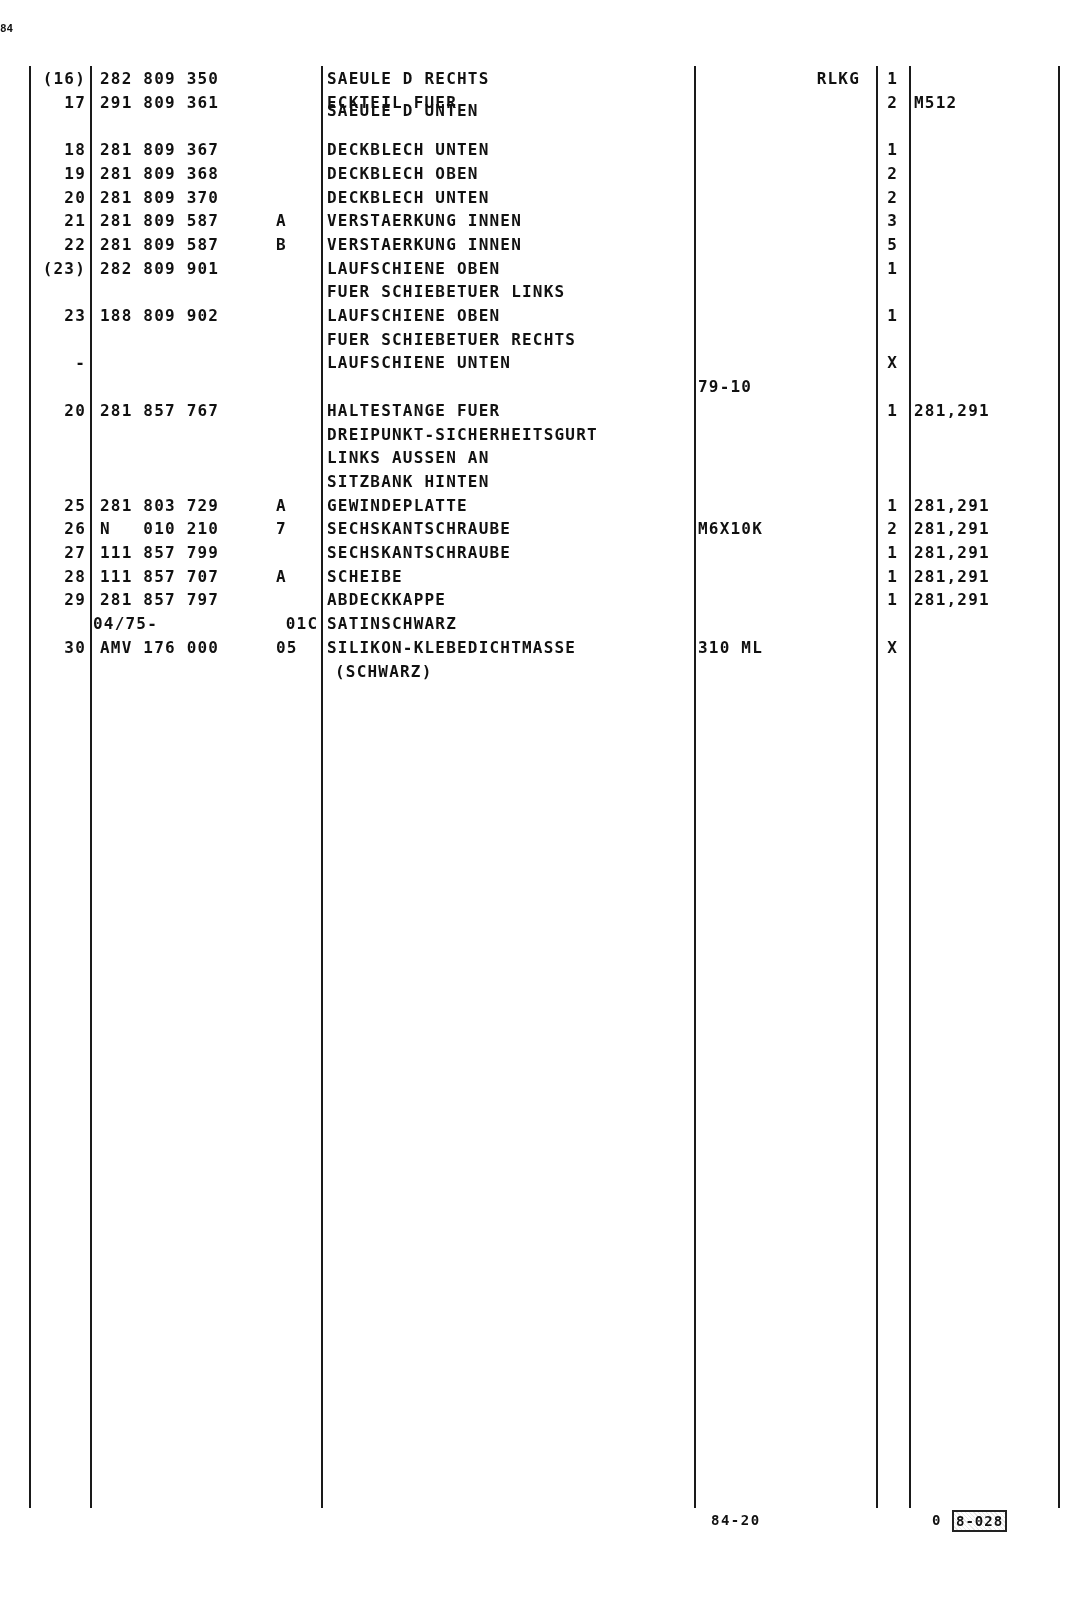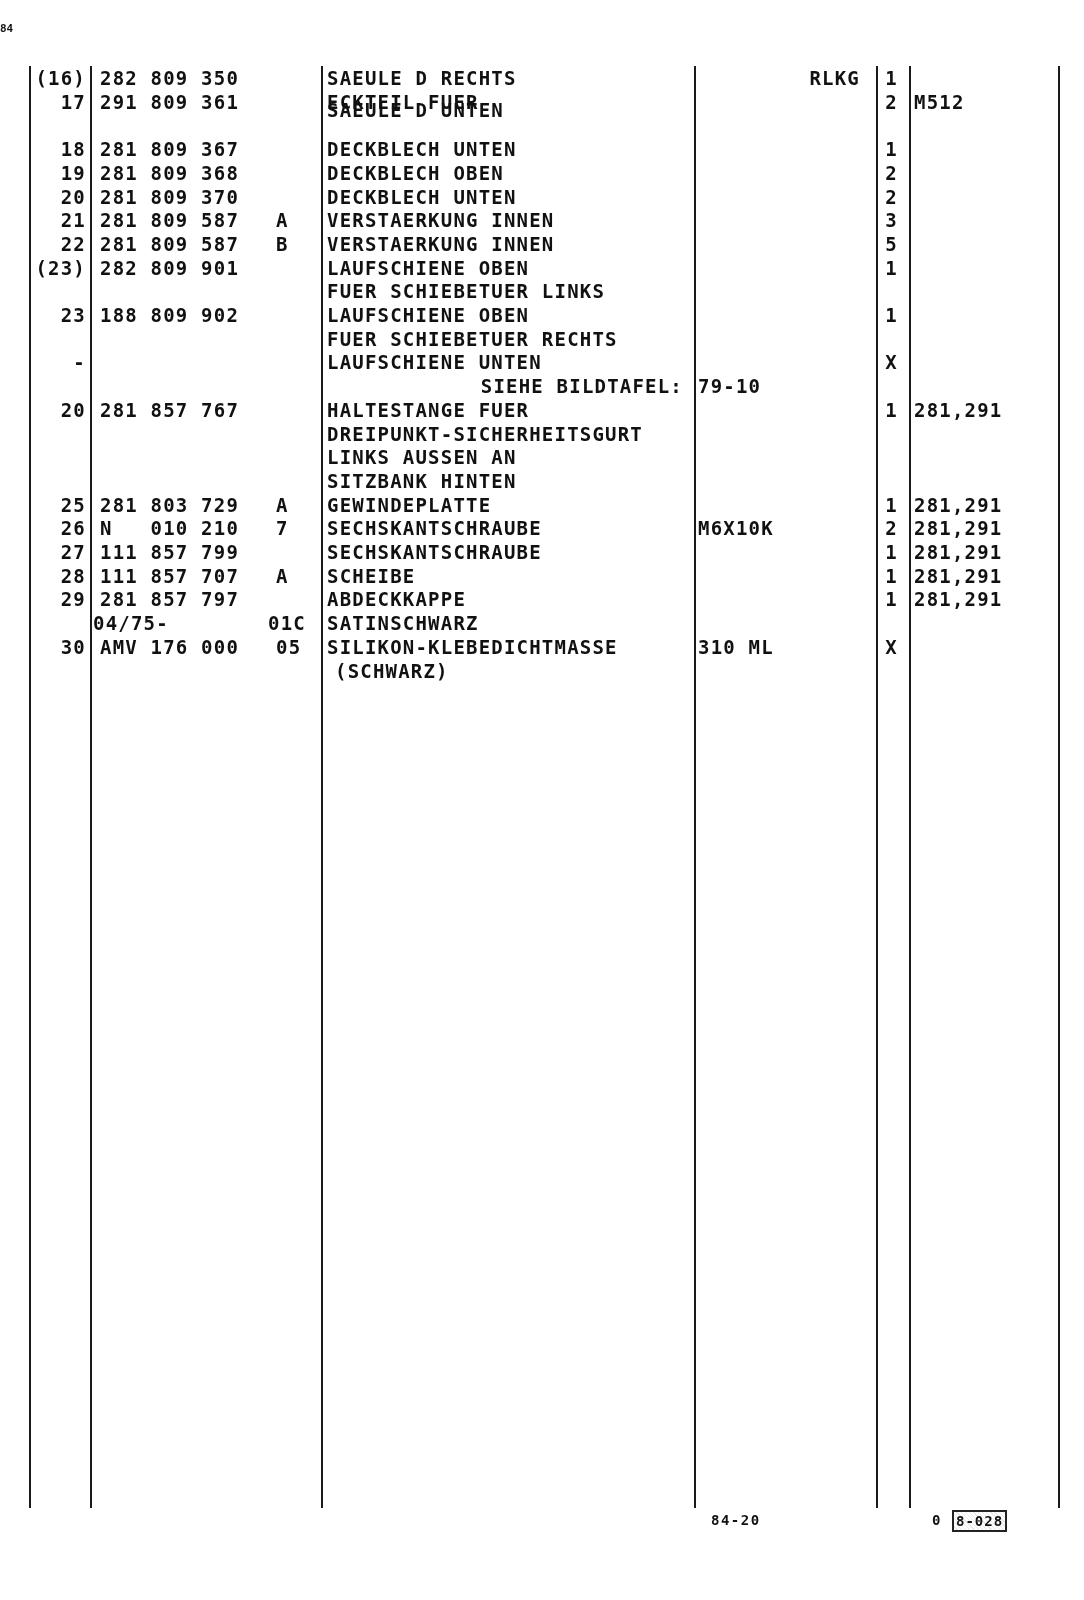--- a/index.html
+++ b/index.html
@@ -5,30 +5,30 @@
   html, body { margin: 0; padding: 0; background: #ffffff; }
   body {
     width: 1084px; height: 1600px; position: relative; overflow: hidden;
     font-family: "DejaVu Sans Mono", "Liberation Mono", monospace;
     color: #111111;
   }
   .page-no { position: absolute; left: 0px; top: 22px; font-size: 11px; font-weight: bold; letter-spacing: 0px; }
   .vline { position: absolute; width: 2px; background: #1a1a1a; }
   .row {
     position: absolute; left: 0; height: 23.7px; width: 1084px;
-    font-size: 19px; font-weight: bold; line-height: 23.7px; white-space: pre;
+    font-size: 16px; font-weight: bold; line-height: 23.7px; white-space: pre;
     letter-spacing: 1.2px;
   }
   .row span { position: absolute; top: 0; }
   .c-pos { width: 56px; left: 30px; text-align: right; }
   .c-part { left: 100px; width: 216px; text-align: left; }
   .c-part .n { position: absolute; left: 0; }
   .c-part .suffix { position: absolute; left: 176px; }
   .c-date { left: 93px; }
-  .c-code { left: 268px; width: 52px; text-align: left; }
+  .c-code { left: 276px; width: 52px; text-align: center; }
   .c-desc { left: 327px; }
   .c-desc-right { left: 327px; width: 356px; text-align: right; }
   .c-spec { left: 698px; }
   .c-note { left: 700px; width: 160px; text-align: right; }
   .c-qty { left: 878px; width: 20px; text-align: right; }
   .c-model { left: 914px; }
   .footer-ref { position: absolute; top: 1512px; left: 711px; font-size: 14px; font-weight: bold; letter-spacing: 1.5px; }
   .footer-zero { position: absolute; top: 1512px; left: 932px; font-size: 14px; font-weight: bold; }
   .footer-code {
     position: absolute; top: 1510px; left: 952px; font-size: 14px; font-weight: bold;
@@ -56,21 +56,21 @@
     <div class="row" style="top: 138.1px;"><span class="c-pos">18</span><span class="c-part"><span class="n">281 809 367</span><span class="suffix"></span></span><span class="c-desc">DECKBLECH UNTEN</span><span class="c-spec"></span><span class="c-note"></span><span class="c-qty">1</span><span class="c-model"></span></div>
     <div class="row" style="top: 161.8px;"><span class="c-pos">19</span><span class="c-part"><span class="n">281 809 368</span><span class="suffix"></span></span><span class="c-desc">DECKBLECH OBEN</span><span class="c-spec"></span><span class="c-note"></span><span class="c-qty">2</span><span class="c-model"></span></div>
     <div class="row" style="top: 185.5px;"><span class="c-pos">20</span><span class="c-part"><span class="n">281 809 370</span><span class="suffix"></span></span><span class="c-desc">DECKBLECH UNTEN</span><span class="c-spec"></span><span class="c-note"></span><span class="c-qty">2</span><span class="c-model"></span></div>
     <div class="row" style="top: 209.2px;"><span class="c-pos">21</span><span class="c-part"><span class="n">281 809 587</span><span class="suffix">A</span></span><span class="c-desc">VERSTAERKUNG INNEN</span><span class="c-spec"></span><span class="c-note"></span><span class="c-qty">3</span><span class="c-model"></span></div>
     <div class="row" style="top: 232.9px;"><span class="c-pos">22</span><span class="c-part"><span class="n">281 809 587</span><span class="suffix">B</span></span><span class="c-desc">VERSTAERKUNG INNEN</span><span class="c-spec"></span><span class="c-note"></span><span class="c-qty">5</span><span class="c-model"></span></div>
     <div class="row" style="top: 256.6px;"><span class="c-pos">(23)</span><span class="c-part"><span class="n">282 809 901</span><span class="suffix"></span></span><span class="c-desc">LAUFSCHIENE OBEN</span><span class="c-spec"></span><span class="c-note"></span><span class="c-qty">1</span><span class="c-model"></span></div>
     <div class="row" style="top: 280.3px;"><span class="c-pos"></span><span class="c-part"><span class="n"></span><span class="suffix"></span></span><span class="c-desc">FUER SCHIEBETUER LINKS</span><span class="c-spec"></span><span class="c-note"></span><span class="c-qty"></span><span class="c-model"></span></div>
     <div class="row" style="top: 304px;"><span class="c-pos">23</span><span class="c-part"><span class="n">188 809 902</span><span class="suffix"></span></span><span class="c-desc">LAUFSCHIENE OBEN</span><span class="c-spec"></span><span class="c-note"></span><span class="c-qty">1</span><span class="c-model"></span></div>
     <div class="row" style="top: 327.7px;"><span class="c-pos"></span><span class="c-part"><span class="n"></span><span class="suffix"></span></span><span class="c-desc">FUER SCHIEBETUER RECHTS</span><span class="c-spec"></span><span class="c-note"></span><span class="c-qty"></span><span class="c-model"></span></div>
     <div class="row" style="top: 351.4px;"><span class="c-pos">-</span><span class="c-part"><span class="n"></span><span class="suffix"></span></span><span class="c-desc">LAUFSCHIENE UNTEN</span><span class="c-spec"></span><span class="c-note"></span><span class="c-qty">X</span><span class="c-model"></span></div>
-    <div class="row" style="top: 375.1px;"><span class="c-pos"></span><span class="c-part"><span class="n"></span><span class="suffix"></span></span><span class="c-desc-right">SIEHE BILDTAFEL:</span><span class="c-spec">79-10</span><span class="c-note"></span><span class="c-qty"></span><span class="c-model"></span></div>
+    <div class="row" style="top: 375.1px;"><span class="c-pos"></span><span class="c-part"><span class="n"></span><span class="suffix"></span></span><span class="c-spec">79-10</span><span class="c-note"></span><span class="c-qty"></span><span class="c-model"></span></div>
     <div class="row" style="top: 398.8px;"><span class="c-pos">20</span><span class="c-part"><span class="n">281 857 767</span><span class="suffix"></span></span><span class="c-desc">HALTESTANGE FUER</span><span class="c-spec"></span><span class="c-note"></span><span class="c-qty">1</span><span class="c-model">281,291</span></div>
     <div class="row" style="top: 422.5px;"><span class="c-pos"></span><span class="c-part"><span class="n"></span><span class="suffix"></span></span><span class="c-desc">DREIPUNKT-SICHERHEITSGURT</span><span class="c-spec"></span><span class="c-note"></span><span class="c-qty"></span><span class="c-model"></span></div>
     <div class="row" style="top: 446.2px;"><span class="c-pos"></span><span class="c-part"><span class="n"></span><span class="suffix"></span></span><span class="c-desc">LINKS AUSSEN AN</span><span class="c-spec"></span><span class="c-note"></span><span class="c-qty"></span><span class="c-model"></span></div>
     <div class="row" style="top: 469.9px;"><span class="c-pos"></span><span class="c-part"><span class="n"></span><span class="suffix"></span></span><span class="c-desc">SITZBANK HINTEN</span><span class="c-spec"></span><span class="c-note"></span><span class="c-qty"></span><span class="c-model"></span></div>
     <div class="row" style="top: 493.6px;"><span class="c-pos">25</span><span class="c-part"><span class="n">281 803 729</span><span class="suffix">A</span></span><span class="c-desc">GEWINDEPLATTE</span><span class="c-spec"></span><span class="c-note"></span><span class="c-qty">1</span><span class="c-model">281,291</span></div>
     <div class="row" style="top: 517.3px;"><span class="c-pos">26</span><span class="c-part"><span class="n">N   010 210</span><span class="suffix">7</span></span><span class="c-desc">SECHSKANTSCHRAUBE</span><span class="c-spec">M6X10K</span><span class="c-note"></span><span class="c-qty">2</span><span class="c-model">281,291</span></div>
     <div class="row" style="top: 541px;"><span class="c-pos">27</span><span class="c-part"><span class="n">111 857 799</span><span class="suffix"></span></span><span class="c-desc">SECHSKANTSCHRAUBE</span><span class="c-spec"></span><span class="c-note"></span><span class="c-qty">1</span><span class="c-model">281,291</span></div>
     <div class="row" style="top: 564.7px;"><span class="c-pos">28</span><span class="c-part"><span class="n">111 857 707</span><span class="suffix">A</span></span><span class="c-desc">SCHEIBE</span><span class="c-spec"></span><span class="c-note"></span><span class="c-qty">1</span><span class="c-model">281,291</span></div>
     <div class="row" style="top: 588.4px;"><span class="c-pos">29</span><span class="c-part"><span class="n">281 857 797</span><span class="suffix"></span></span><span class="c-desc">ABDECKKAPPE</span><span class="c-spec"></span><span class="c-note"></span><span class="c-qty">1</span><span class="c-model">281,291</span></div>
     <div class="row" style="top: 612.1px; padding-left: 20px;"><span class="c-pos"></span><span class="c-part"><span class="n"></span><span class="suffix"></span></span><span class="c-date">04/75-</span><span class="c-code">01C</span><span class="c-desc">SATINSCHWARZ</span><span class="c-spec"></span><span class="c-note"></span><span class="c-qty"></span><span class="c-model"></span></div>

